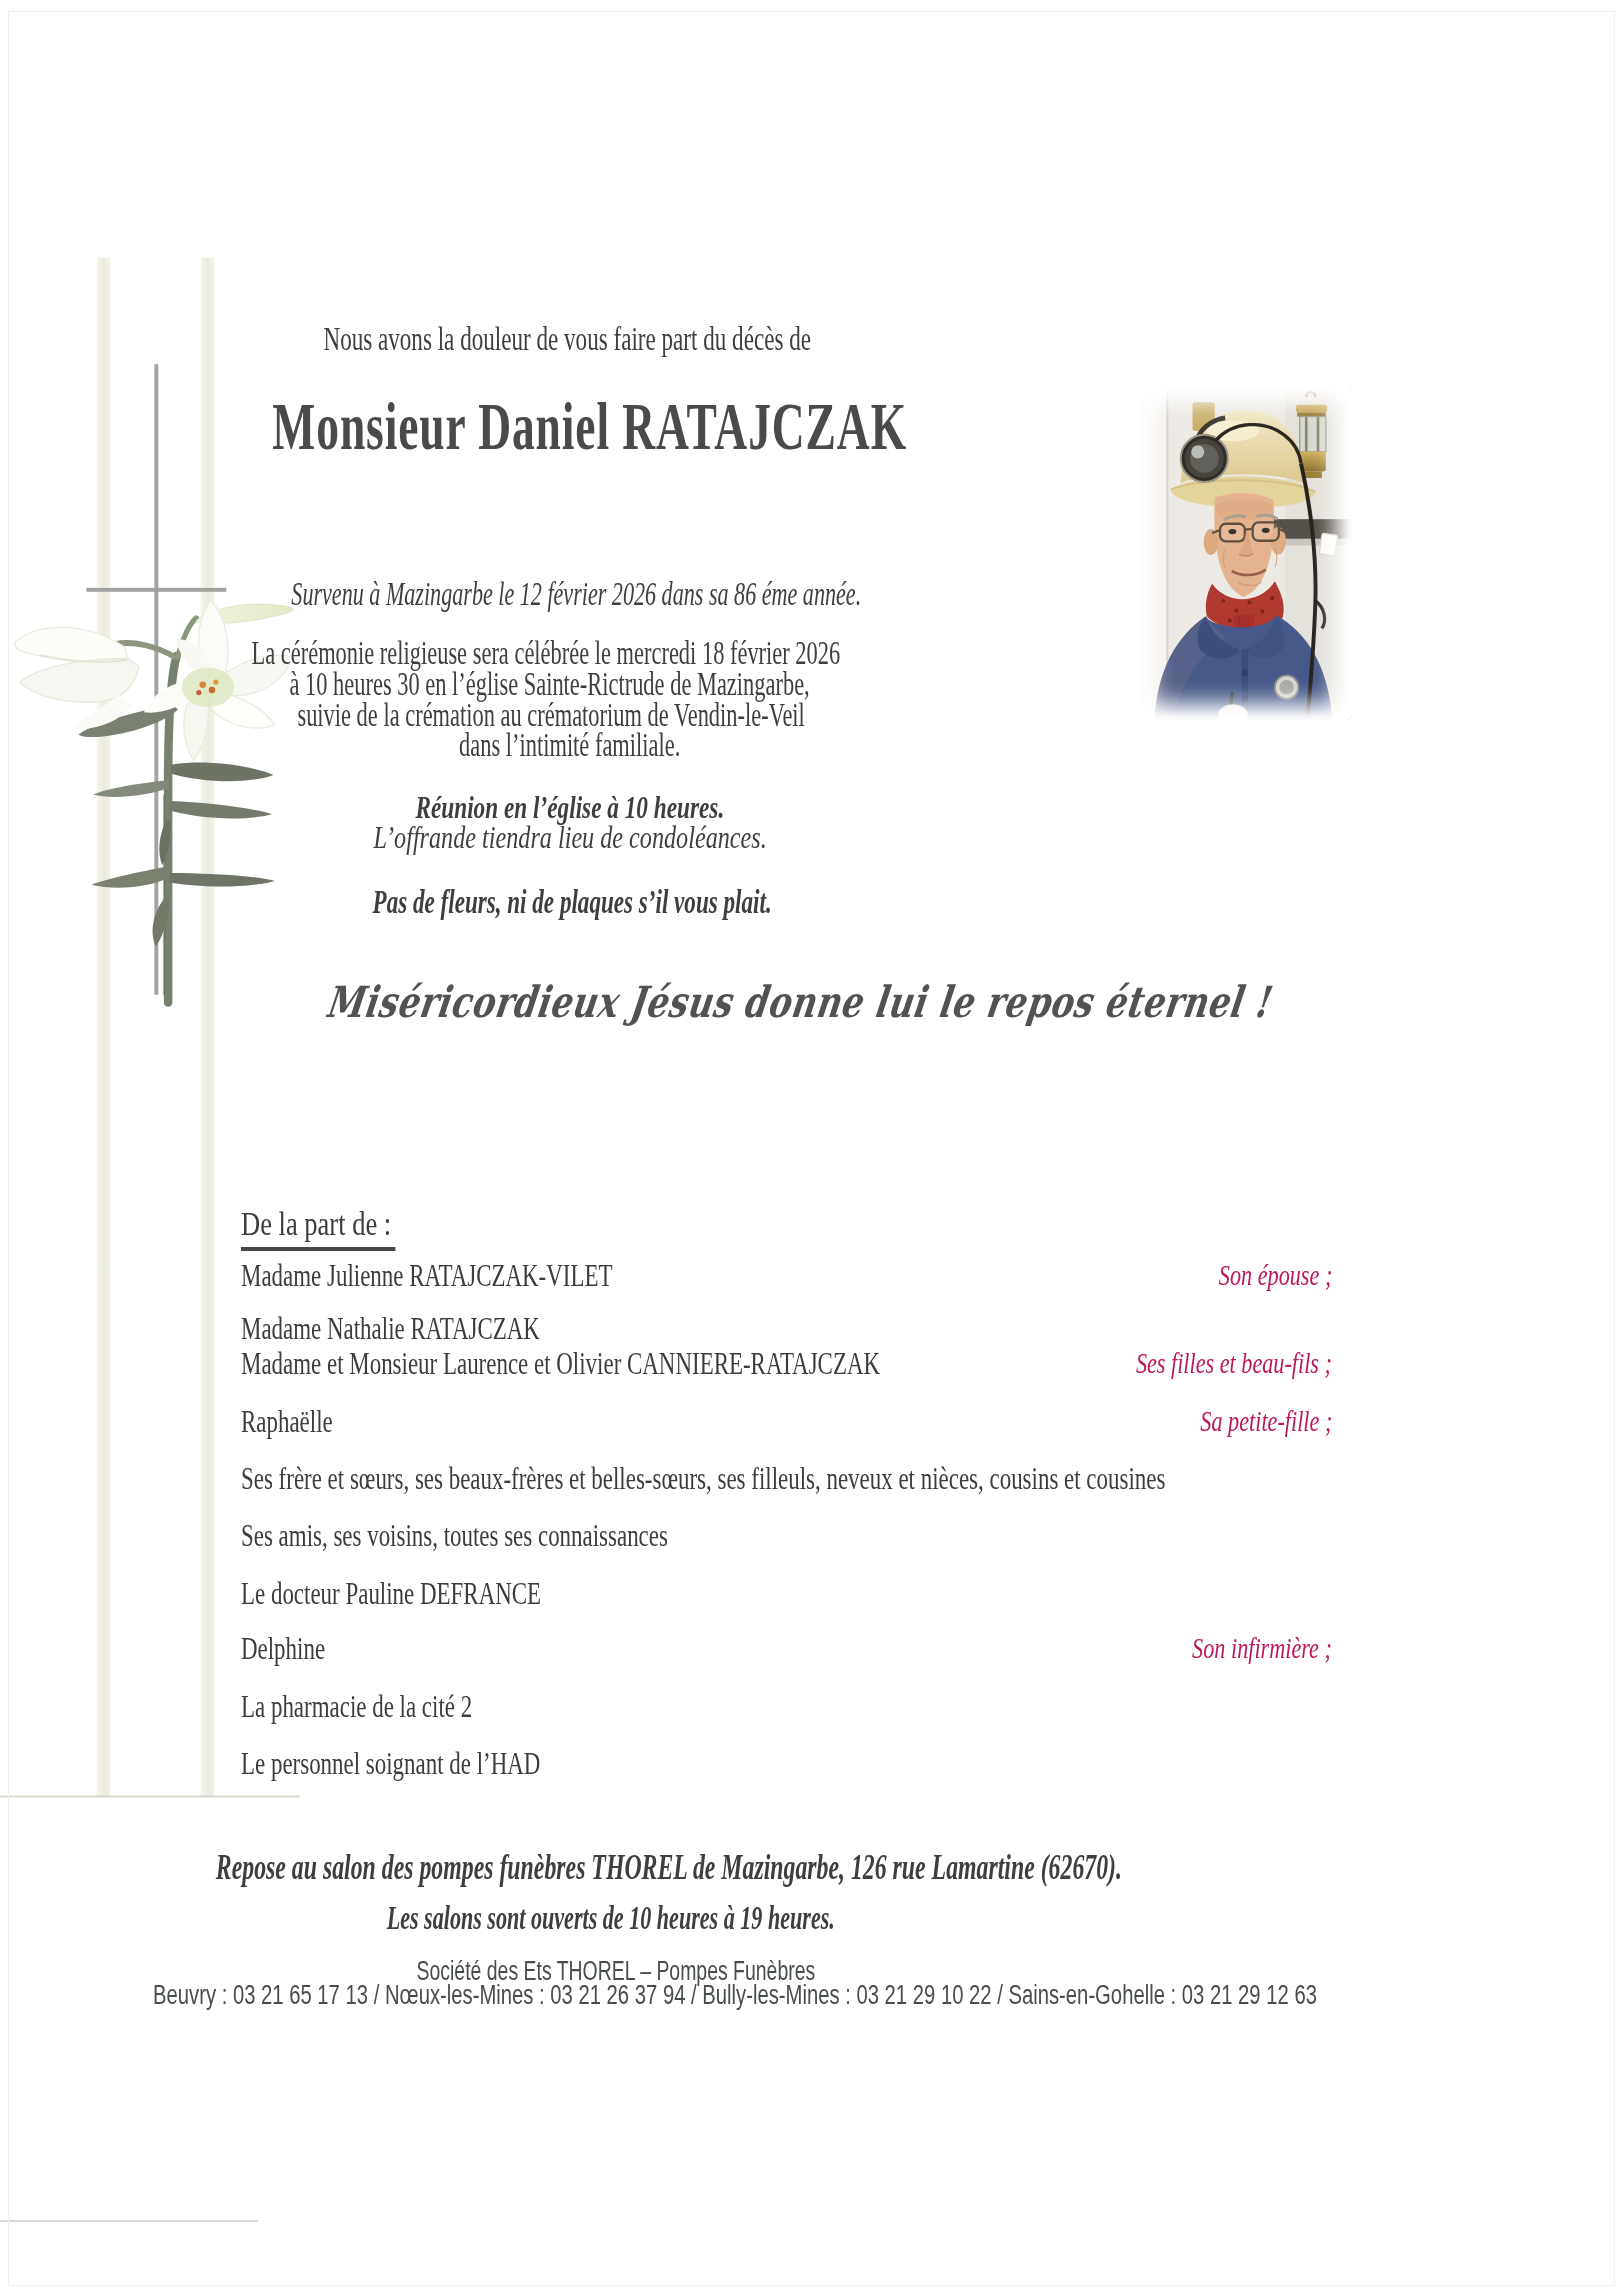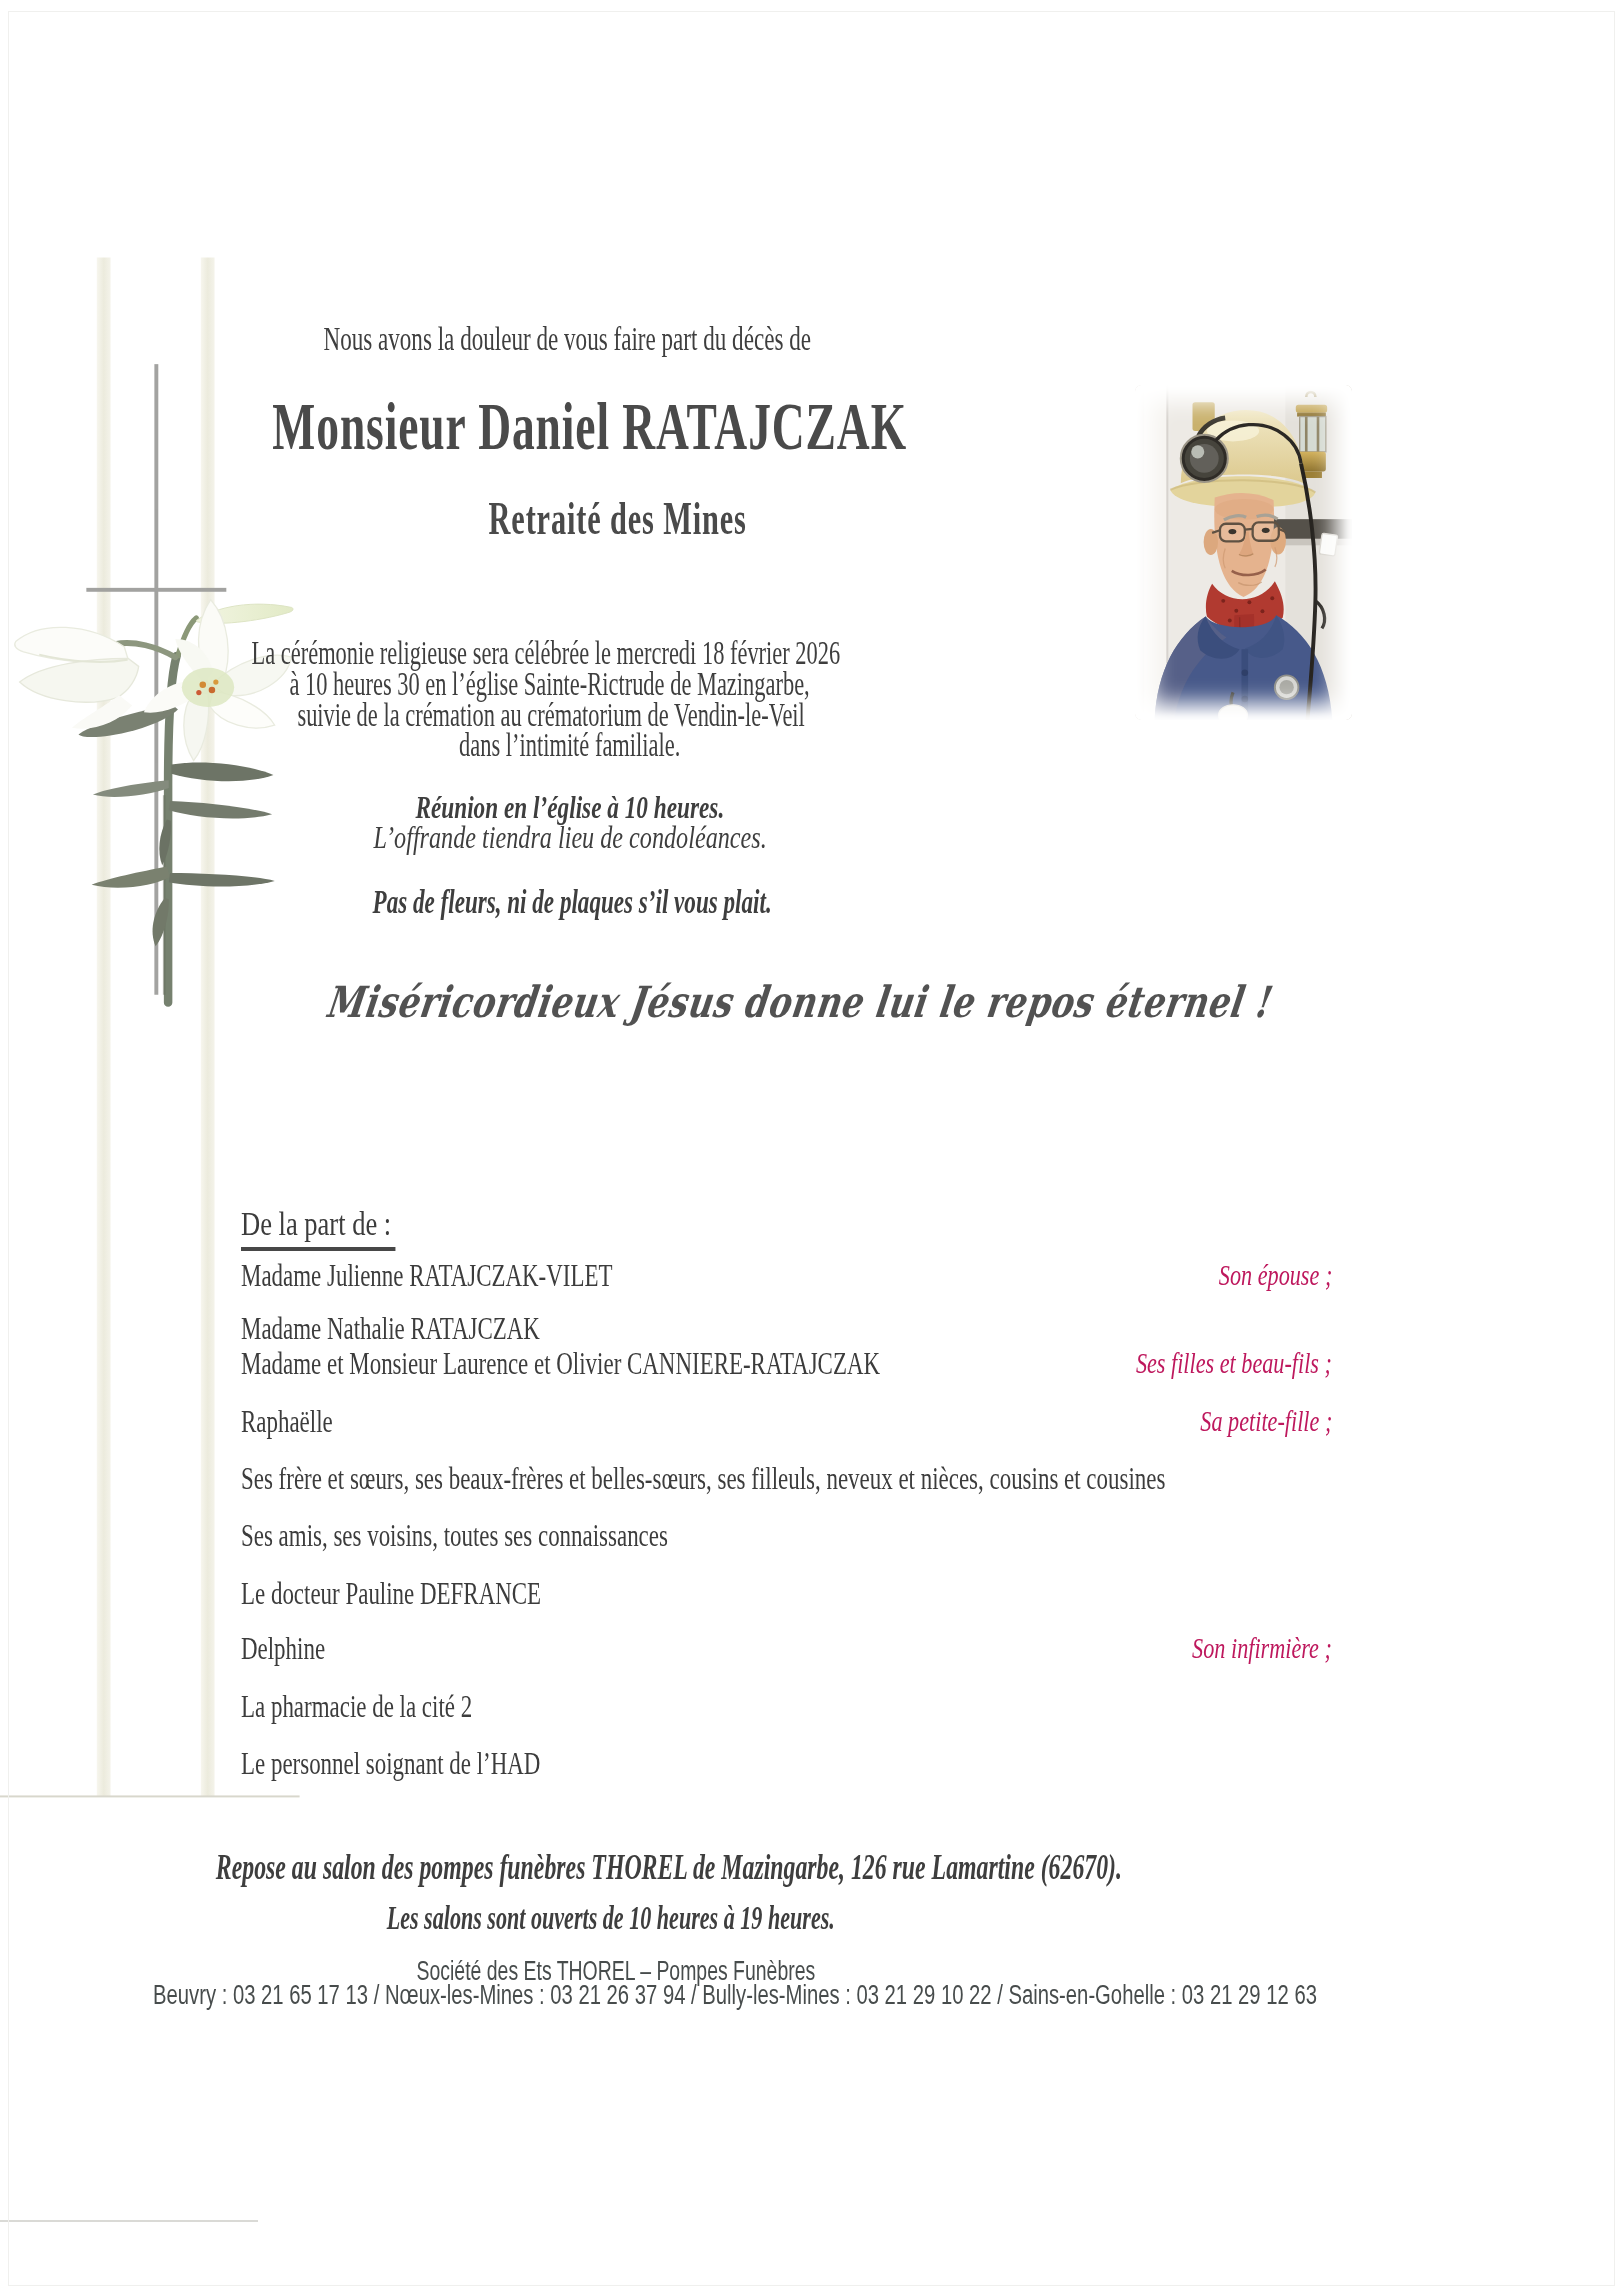--- a/index.html
+++ b/index.html
@@ -188,21 +188,21 @@
         <path d="M254,120 C268,180 278,260 276,330 C274,400 268,460 264,512" stroke="#26231f" stroke-width="6" fill="none"></path>
         <path d="M276,330 C290,340 294,360 286,372" stroke="#26231f" stroke-width="5" fill="none"></path>
         <path d="M150,470 C146,480 146,490 150,498" stroke="#3a3a35" stroke-width="5" fill="none"></path>
         <ellipse cx="150" cy="505" rx="22" ry="16" fill="#efeeea" stroke="#d5d2cb" stroke-width="2"></ellipse>
       </g>
     </svg>
   </div>
 
   <div class="cl" style="--t:322px;--fs:33px;--dx:-97px;--sx:0.70;"><span>Nous avons la douleur de vous faire part du décès de</span></div>
   <div class="cl b name-c" style="--t:391px;--fs:67px;--dx:-74px;--sx:0.68;"><span>Monsieur Daniel RATAJCZAK</span></div>
-  <div class="cl b name-c" style="--t:495px;--fs:46px;--dx:-46px;--sx:0.66;"><span>Retraité des Mines</span></div>
+  <div class="cl i" style="--t:577px;--fs:33px;--dx:-88px;--sx:0.67;"><span>Survenu à Mazingarbe le 12 février 2026 dans sa 86 éme année.</span></div>
 
   <div class="cl" style="--t:636px;--fs:33px;--dx:-118px;--sx:0.68;"><span>La cérémonie religieuse sera célébrée le mercredi 18 février 2026</span></div>
   <div class="cl" style="--t:667px;--fs:33px;--dx:-114px;--sx:0.68;"><span>à 10 heures 30 en l’église Sainte-Rictrude de Mazingarbe,</span></div>
   <div class="cl" style="--t:698px;--fs:33px;--dx:-113px;--sx:0.68;"><span>suivie de la crémation au crématorium de Vendin-le-Veil</span></div>
   <div class="cl" style="--t:728px;--fs:33px;--dx:-94px;--sx:0.68;"><span>dans l’intimité familiale.</span></div>
 
   <div class="cl b i" style="--t:792px;--fs:31px;--dx:-94px;--sx:0.75;"><span>Réunion en l’église à 10 heures.</span></div>
   <div class="cl i" style="--t:822px;--fs:31px;--dx:-94px;--sx:0.78;"><span>L’offrande tiendra lieu de condoléances.</span></div>
   <div class="cl b i" style="--t:885px;--fs:33px;--dx:-92px;--sx:0.70;"><span>Pas de fleurs, ni de plaques s’il vous plait.</span></div>
 

